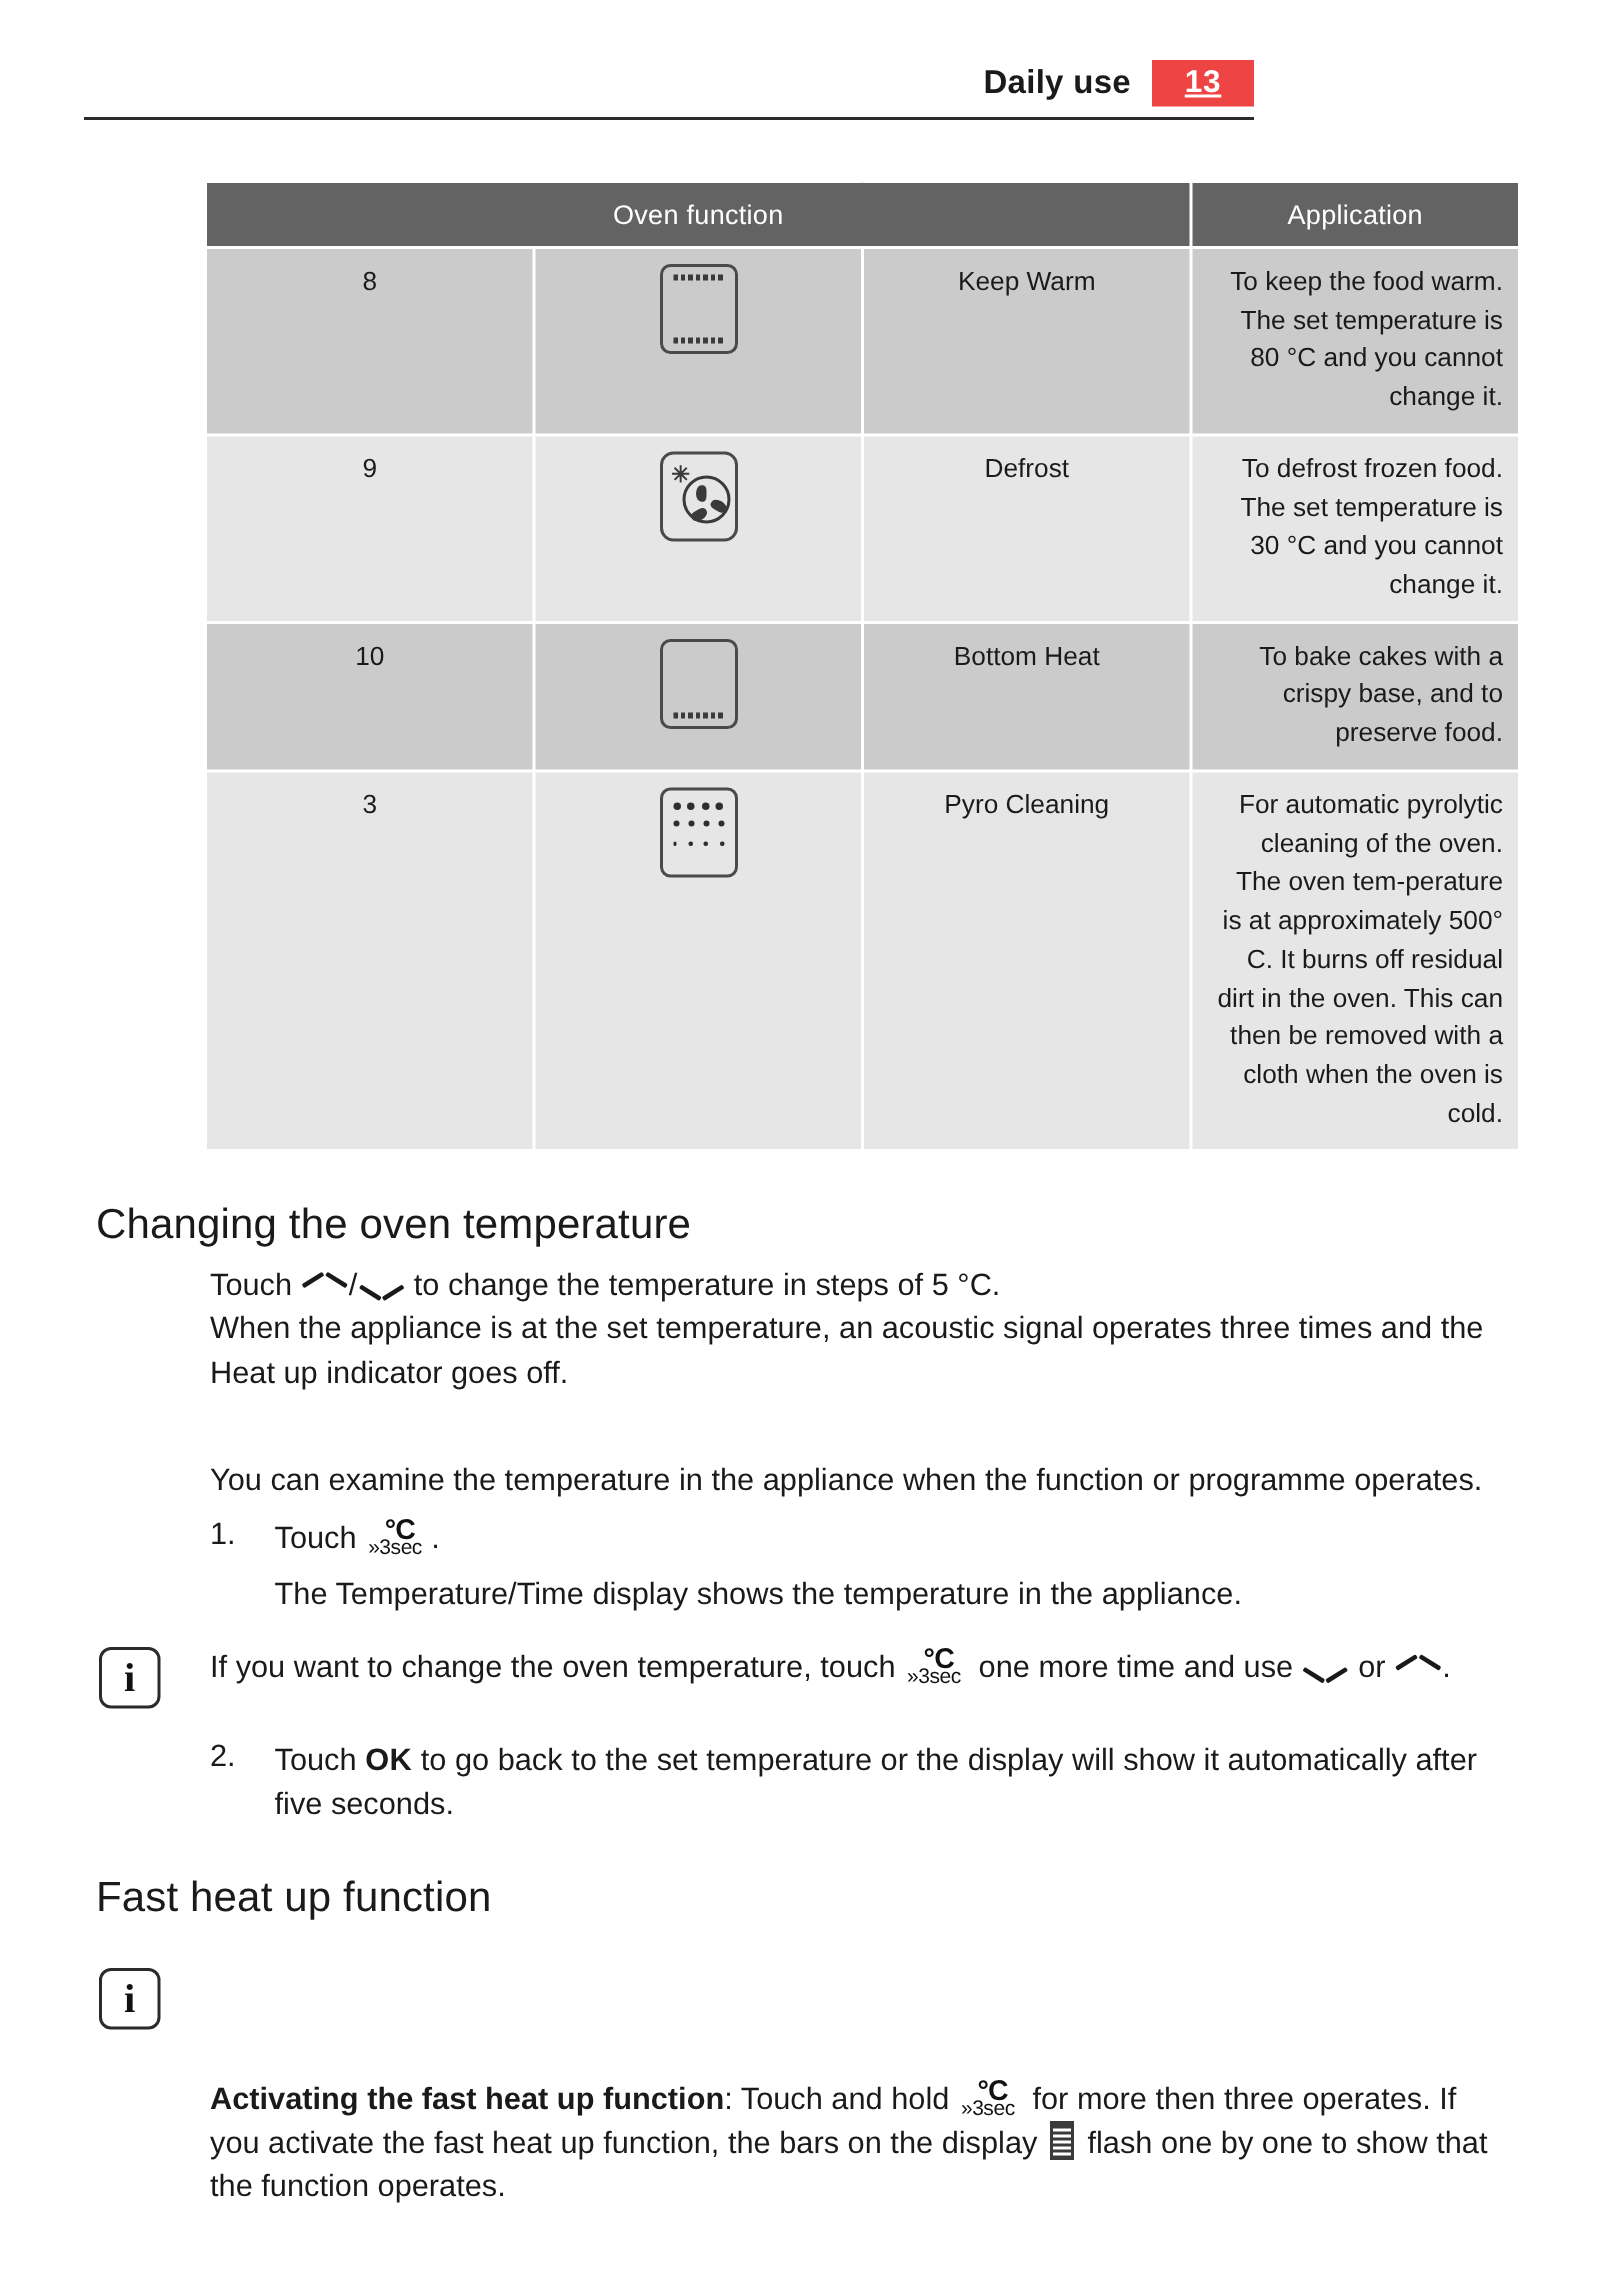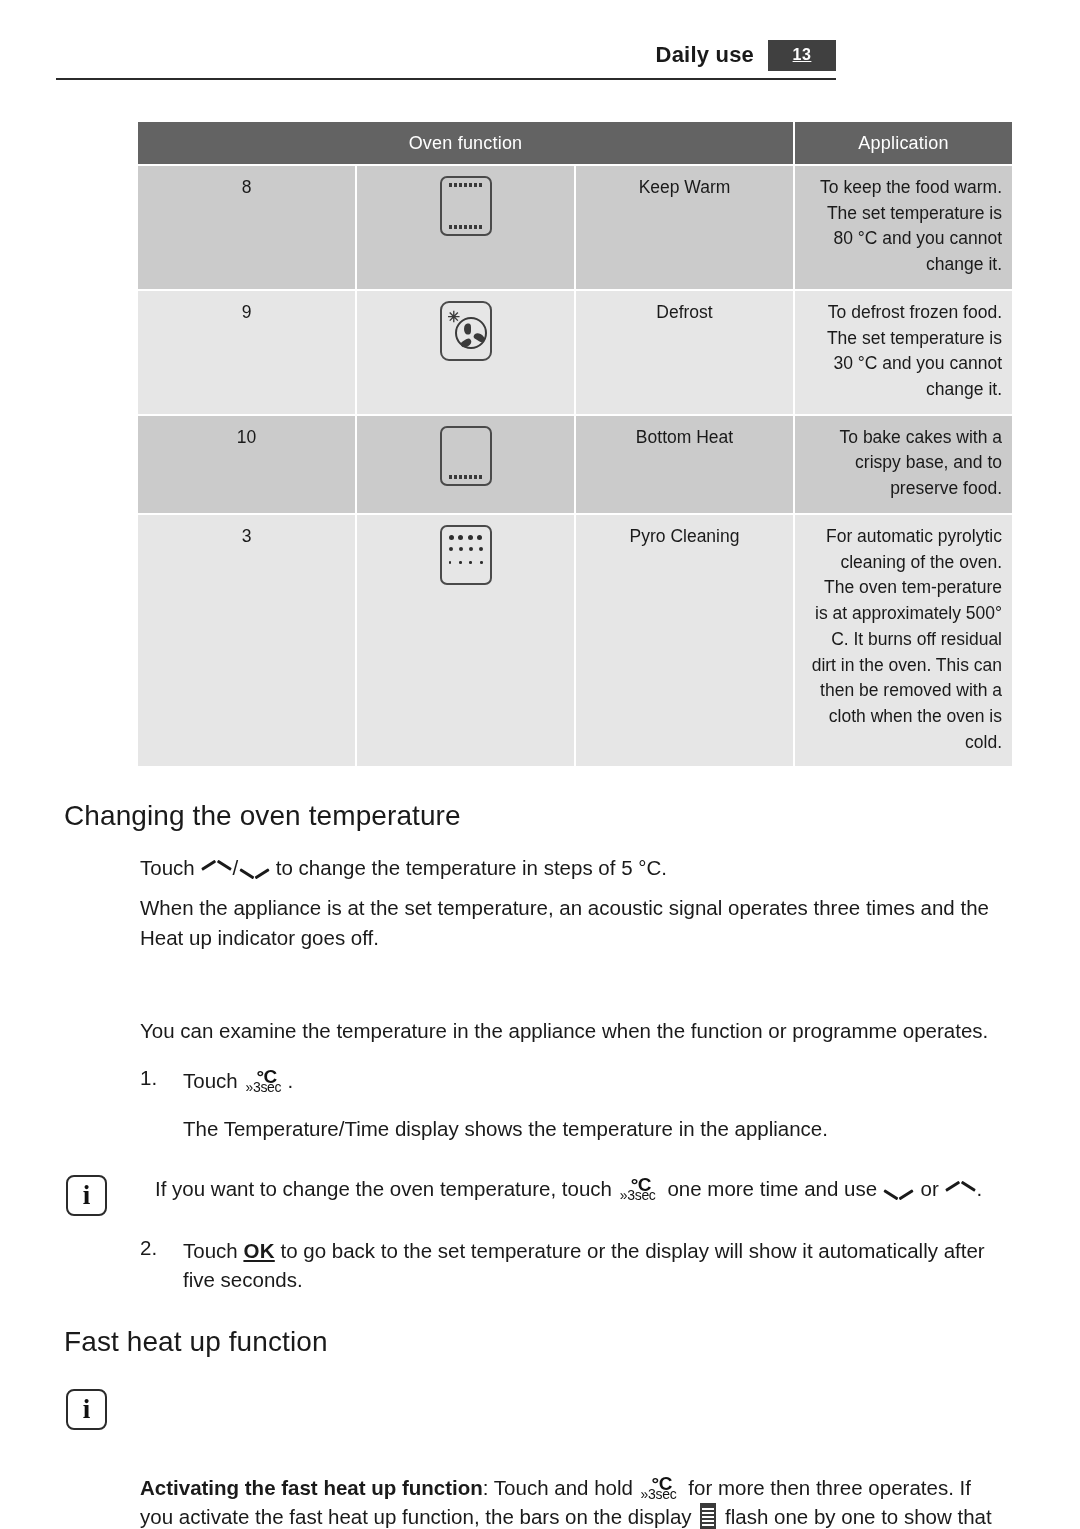--- a/index.html
+++ b/index.html
@@ -35,23 +35,23 @@
     justify-content: flex-end;
   }
   .running-header-title {
     font-size: 22px;
     font-weight: bold;
     color: #1a1a1a;
     letter-spacing: 0.2px;
     margin-right: 14px;
   }
   .page-number-box {
-    background: #404040;
+    background: #ef4444;
     color: #ffffff;
-    font-size: 16px;
+    font-size: 21px;
     font-weight: bold;
     min-width: 68px;
     height: 31px;
     display: flex;
     align-items: center;
     justify-content: center;
     letter-spacing: 0.5px;
     text-decoration: underline;
   }
   .header-rule {
@@ -184,42 +184,42 @@
     color: #1a1a1a;
     margin: 0;
     padding: 0;
     letter-spacing: 0.1px;
   }
   .blk { position: relative; }
   .body-text {
     font-size: 20.5px;
     line-height: 1.42;
     color: #1a1a1a;
-    margin: 11px;
+    margin: 0;
   }
   .indent { margin-left: 140px; width: 862px; }
 
   .gap-s  { height: 10px; }
   .gap-m  { height: 20px; }
   .gap-l  { height: 32px; }
 
   
   .num-item { display: flex; margin-left: 140px; width: 862px; }
   .num-item .num { width: 43px; flex: 0 0 43px; font-size: 20.5px; }
   .num-item .num-body { flex: 1; font-size: 20.5px; line-height: 1.42; }
 
   
   .note {
     display: flex;
     align-items: flex-start;
     margin-left: 66px;
     width: 936px;
   }
   .note .note-icon { flex: 0 0 74px; padding-top: 1px; }
-  .note .note-body { flex: 1; font-size: 20.5px; line-height: 1.42; margin-left: 15px; }
+  .note .note-body { flex: 1; font-size: 20.5px; line-height: 1.42; }
 
   .info-box {
     width: 41px;
     height: 41px;
     border: 2.5px solid #2b2b2b;
     border-radius: 8px;
     display: flex;
     align-items: center;
     justify-content: center;
     box-sizing: border-box;
@@ -291,21 +291,21 @@
     border: 2px solid #3a3a3a;
     box-sizing: border-box;
     vertical-align: -5px;
     margin: 0 3px;
     background-image: repeating-linear-gradient(to bottom,
        #3a3a3a 0, #3a3a3a 2px, #ffffff 2px, #ffffff 4px);
     background-position: 0 1px;
     background-clip: content-box;
   }
 
-  .ok-glyph { font-weight: bold; letter-spacing: 0.3px; text-decoration: underline; }
+  .ok-glyph { font-weight: bold; letter-spacing: 0.3px; }
   .bold-lead { font-weight: bold; }
 </style>
 </head>
 <body>
 
 <div class="page">
 
   <div class="running-header">
     <span class="running-header-title">Daily use</span>
     <span class="page-number-box">13</span>

